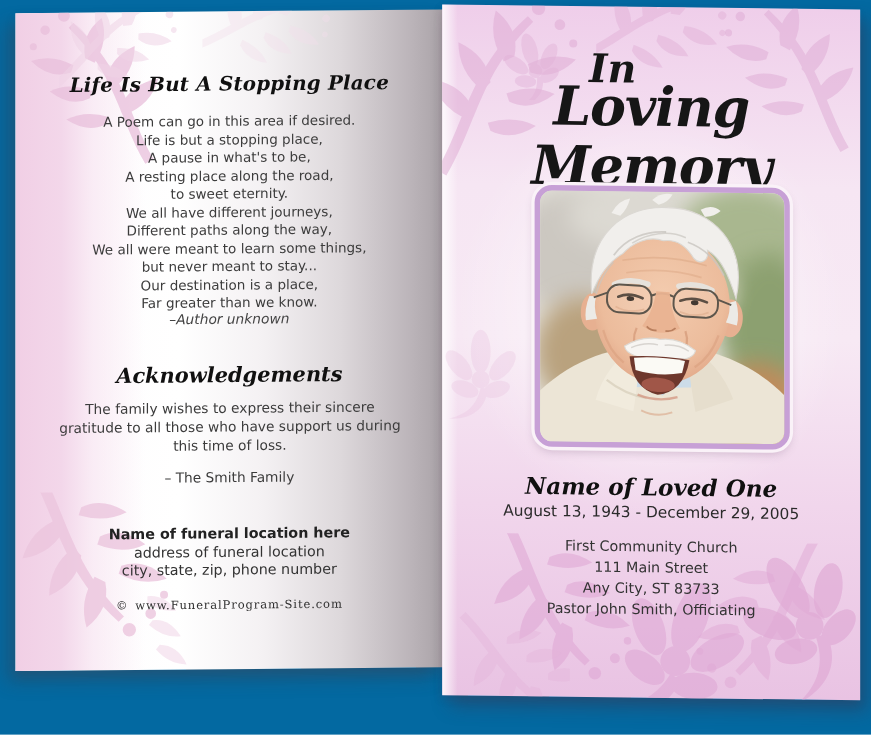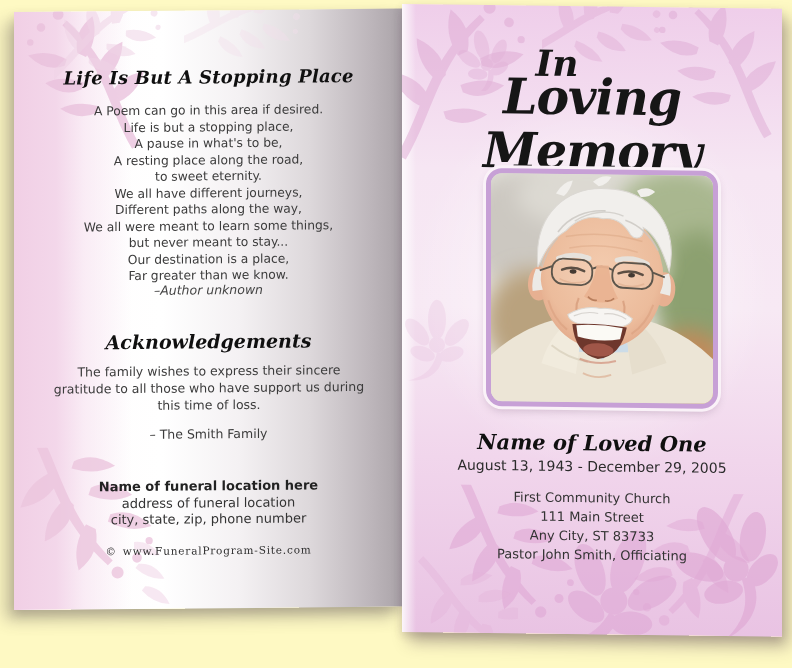--- a/index.html
+++ b/index.html
@@ -1,16 +1,16 @@
 <!DOCTYPE html>
 <html><head>
 <meta charset="utf-8">
 <style>
   html,body{margin:0;padding:0;background:#ffffff;}
-  .scene{position:relative;width:792px;height:668px;background:#fef9c3;overflow:hidden;
+  .scene{position:relative;width:792px;height:668px;background:#0369a1;overflow:hidden;
          font-family:"DejaVu Sans","Liberation Sans",sans-serif;}
   .panel{position:absolute;}
   .panel-left{
     left:14px;top:12px;width:389px;height:598px;
     background:linear-gradient(to right,#fdfbfc 0%,#ffffff 38%,#f4f1f3 58%,#ddd8db 76%,#bcb5ba 92%,#a9a2a7 100%);
     transform:skewY(-0.5deg);transform-origin:left top;
     box-shadow:-9px 10px 16px rgba(70,60,70,.30), 0 5px 10px rgba(70,60,70,.18);
     overflow:hidden;
   }
   .panel-left::before{content:"";position:absolute;left:0;top:0;bottom:0;width:7px;

